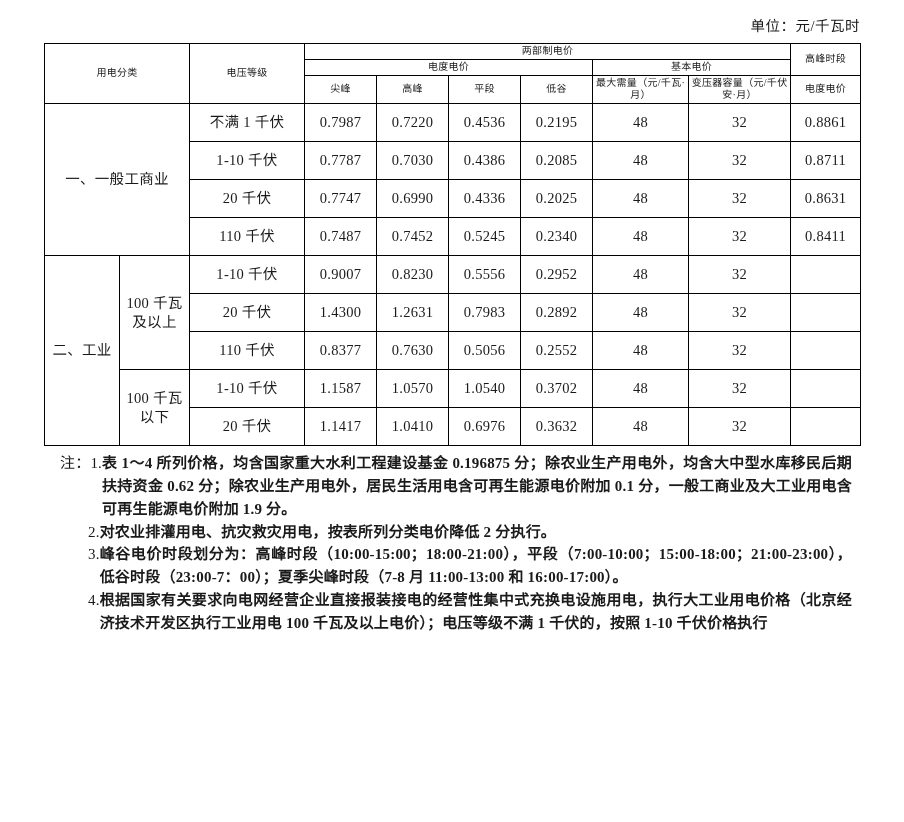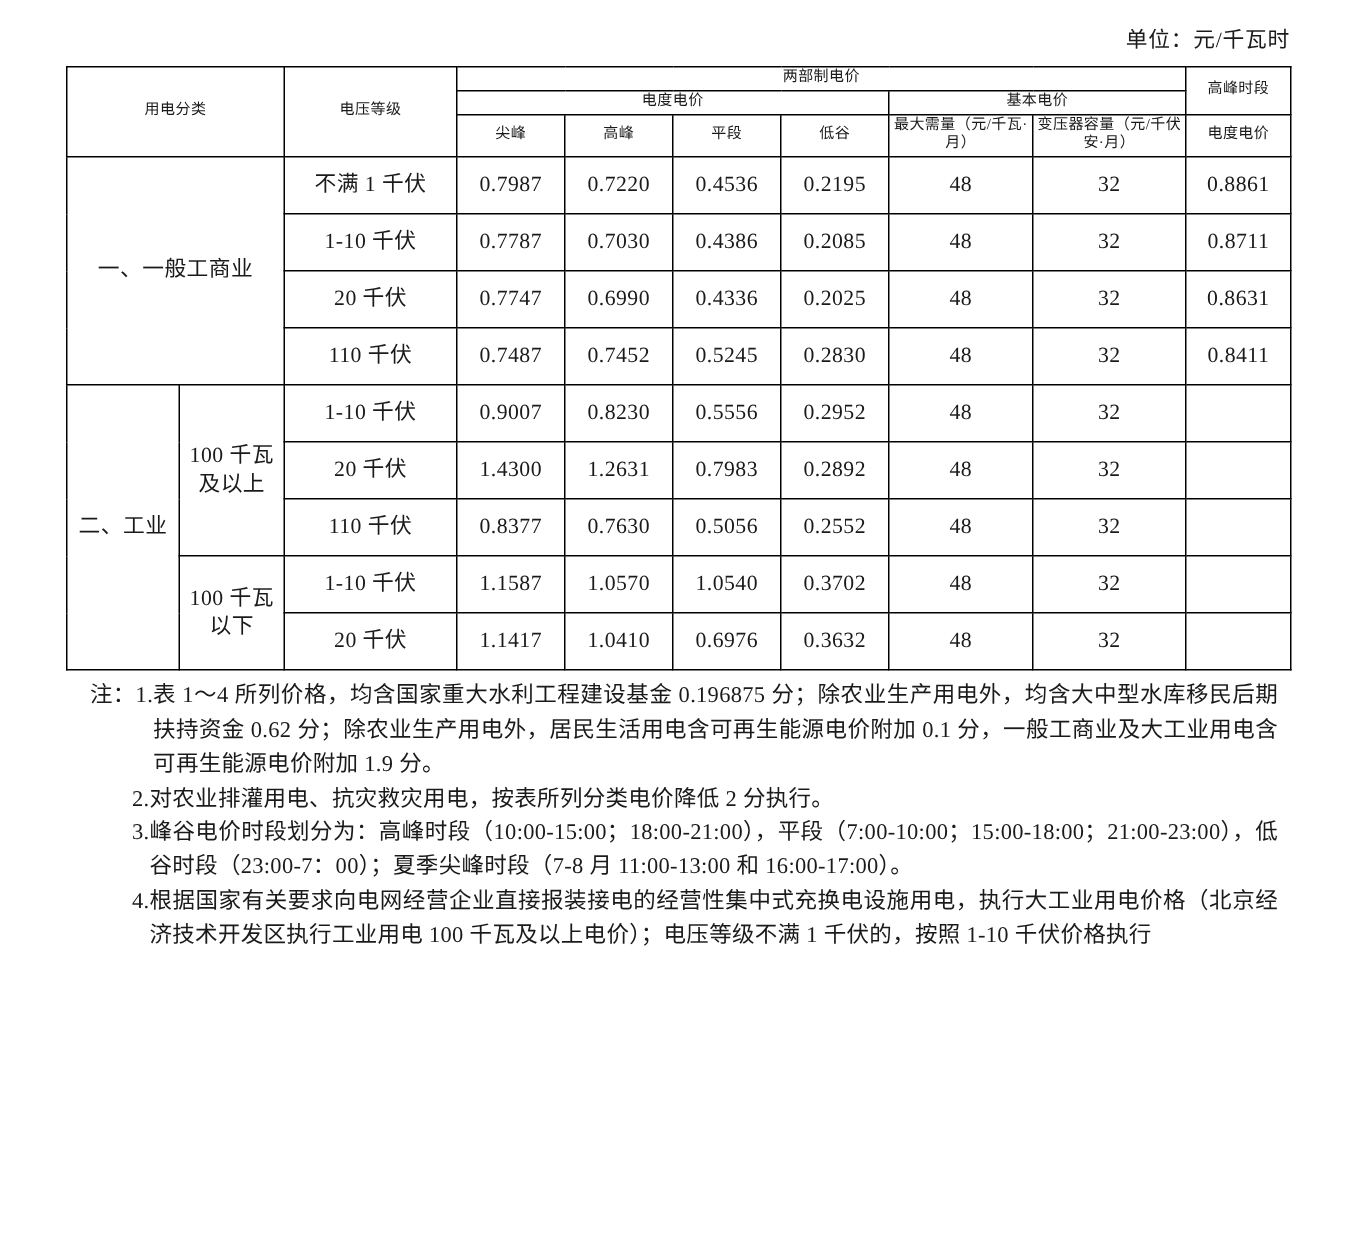--- a/index.html
+++ b/index.html
@@ -108,20 +108,21 @@
   .note-num {
     flex: 0 0 auto;
     white-space: nowrap;
     text-align: right;
     padding-left: 36px;
   }
   .note-body {
     flex: 1 1 auto;
     text-align: justify;
     text-justify: inter-ideograph;
+    font-weight: bold;
   }
   .note-first .note-num {
     padding-left: 0;
   }
 </style>
 </head>
 <body>
 
 <div class="page">
 
@@ -193,21 +194,21 @@
             <td class="num">0.2025</td>
             <td class="num">48</td>
             <td class="num">32</td>
             <td class="num">0.8631</td>
           </tr>
           <tr class="row-data">
             <td class="volt">110 千伏</td>
             <td class="num">0.7487</td>
             <td class="num">0.7452</td>
             <td class="num">0.5245</td>
-            <td class="num">0.2830</td>
+            <td class="num">0.2340</td>
             <td class="num">48</td>
             <td class="num">32</td>
             <td class="num">0.8411</td>
           </tr>
           <tr class="row-data">
             <td class="cat" rowspan="5" colspan="1">二、工业</td>
             <td class="subcat" rowspan="3">100 千瓦及以上</td>
             <td class="volt">1-10 千伏</td>
             <td class="num">0.9007</td>
             <td class="num">0.8230</td>

